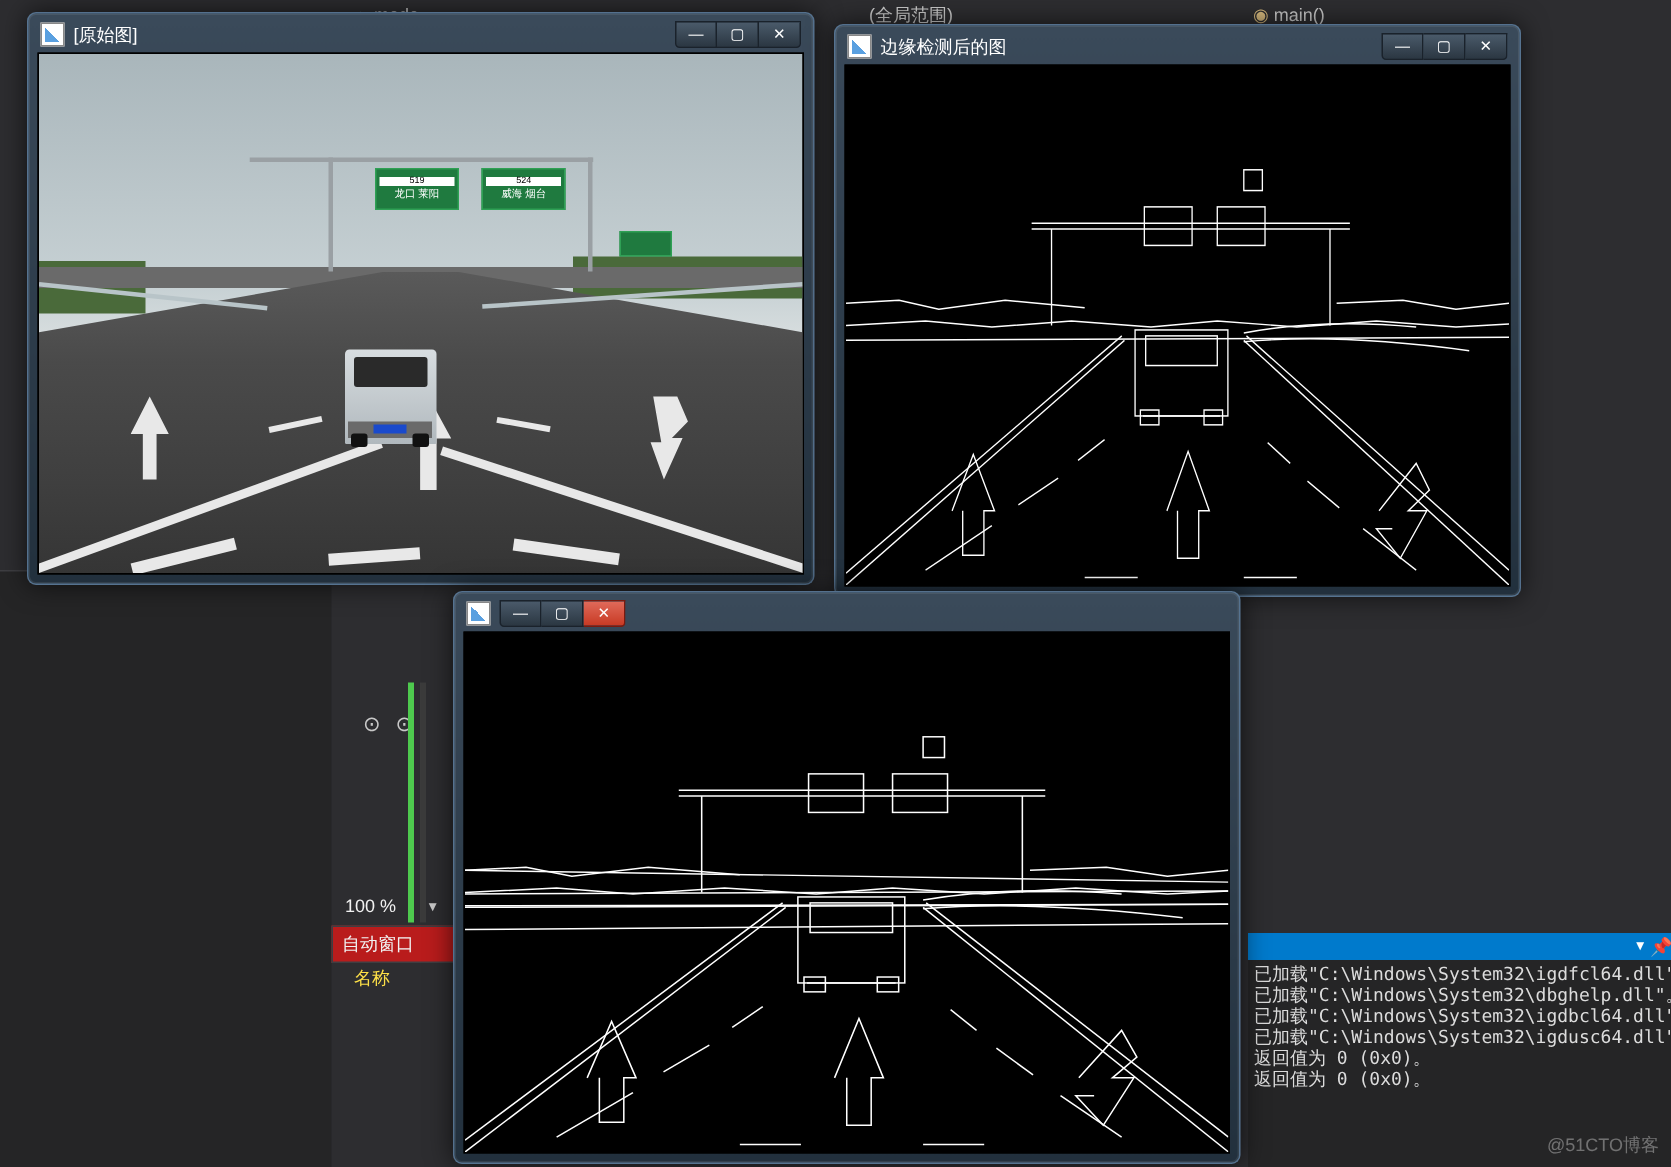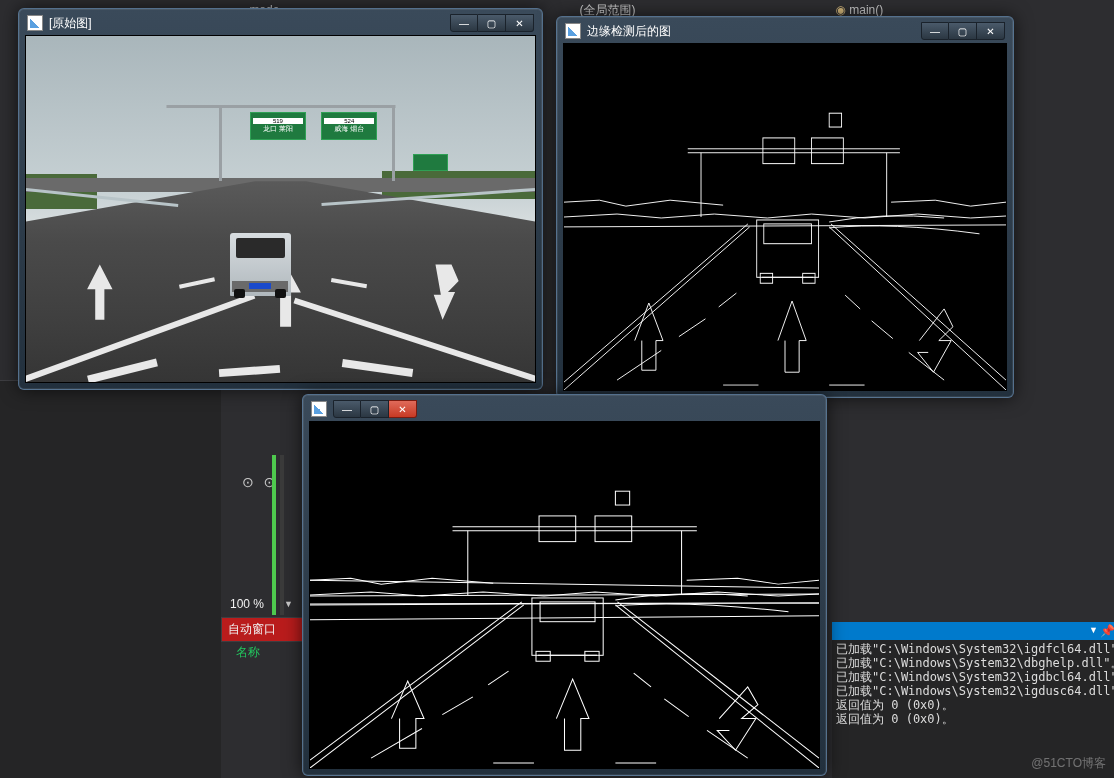--- a/index.html
+++ b/index.html
@@ -40,21 +40,21 @@
     position: absolute;
     left: 221px; top: 617px; width: 120px;
     background: #b91c1c;
     border: 1px solid #3e3e42;
     padding: 3px 6px;
     color: #f1f1f1;
   }
   .bg-namelabel {
     position: absolute;
     left: 236px; top: 644px;
-    color: #22c55e;
+    color: #fde047;
   }
   .bg-blueheader {
     position: absolute;
     left: 832px; top: 622px; right: 0; height: 18px;
     background: #007acc;
   }
   .bg-blueheader::after {
     content: "▼";
     position: absolute; right: 16px; top: 3px; color: #fff; font-size: 9px;
   }

